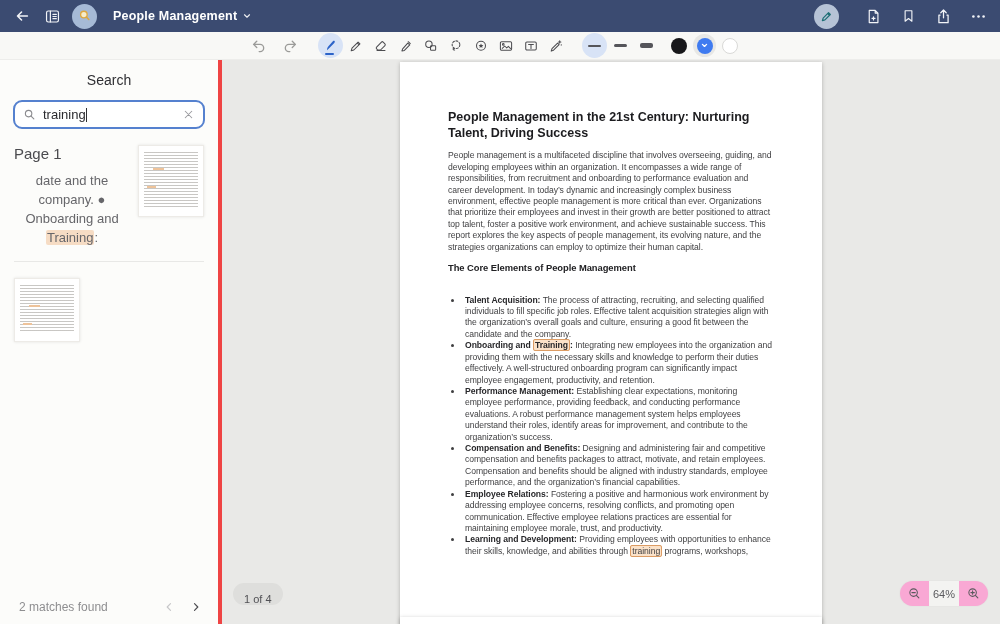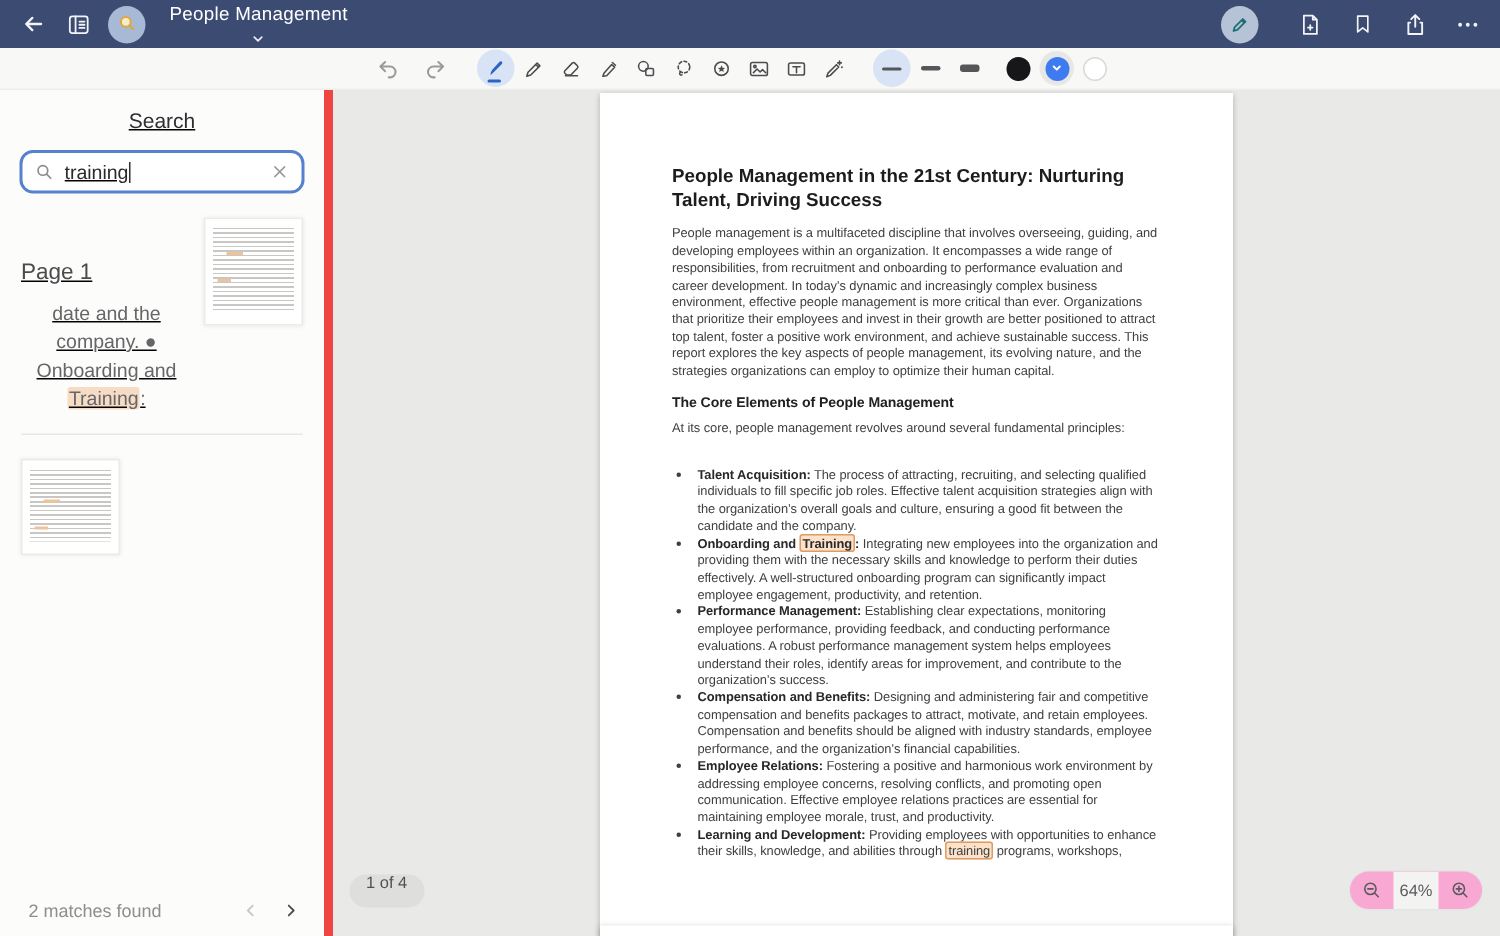--- a/index.html
+++ b/index.html
@@ -5,21 +5,21 @@
   * { margin:0; padding:0; box-sizing:border-box; }
   html,body { width:1000px; height:624px; overflow:hidden; }
   body { font-family:"Liberation Sans","DejaVu Sans",sans-serif; background:#e9e9e7; }
 
   
   .topbar { height:32px; background:#3b4b71; display:flex; align-items:center; padding:0 12px; gap:10px; }
   .tb-icon { width:20px; height:20px; display:flex; align-items:center; justify-content:center; color:#f2f4f8; flex:none; cursor:pointer; }
   .tb-circle { width:25px; height:25px; border-radius:50%; display:flex; align-items:center; justify-content:center; flex:none; cursor:pointer; }
   .search-circle { background:#a6bad6; }
   .pencil-circle { background:#b6c3d6; margin-left:auto; }
-  .tb-title { color:#fff; font-size:12.5px; font-weight:400; letter-spacing:.2px; margin-left:6px; display:flex; align-items:center; gap:5px; cursor:pointer;flex-direction:column; }
+  .tb-title { color:#fff; font-size:12.5px; font-weight:700; letter-spacing:.2px; margin-left:6px; display:flex; align-items:center; gap:5px; cursor:pointer; }
   .tb-title svg { opacity:.9; }
   .tb-right { display:flex; align-items:center; gap:15px; margin-left:14px; }
 
   
   .anntoolbar { height:28px; background:#f8f8f6; display:flex; align-items:center; padding-left:246px; border-bottom:1px solid #ededeb; }
   .ann-btn { width:25px; height:25px; border-radius:50%; display:flex; align-items:center; justify-content:center; color:#4c4c50; flex:none; cursor:pointer; position:relative; }
   .ann-btn.sel { background:#d8e3f6; color:#2c63c8; }
   .undo-redo { color:#9b9b99; }
   .undo-redo + .undo-redo { margin-left:6px; }
   .tools { display:flex; margin-left:16px; }
@@ -28,32 +28,32 @@
   .colors { display:flex; align-items:center; margin-left:12px; gap:6px; }
   .swatch { width:16px; height:16px; border-radius:50%; cursor:pointer; flex:none; }
   .swatch-wrap { width:23px; height:23px; border-radius:50%; background:#e7e7e5; display:flex; align-items:center; justify-content:center; cursor:pointer; }
   .swatch.blue { background:#3f7bf0; display:flex; align-items:center; justify-content:center; }
   .swatch.black { background:#17171a; }
   .swatch.white { background:#ffffff; border:1px solid #d9d9d7; }
   .pen-underline::after { content:""; position:absolute; bottom:3px; left:7px; width:9px; height:1.6px; background:#2c63c8; border-radius:1px; }
 
   
   .content { display:flex; height:564px; }
-  .sidebar { width:222px; background:#fcfcfa; border-right:6px solid #ef4444; position:relative; flex:none;text-decoration:underline; }
+  .sidebar { width:222px; background:#fcfcfa; border-right:4px solid #ef4444; position:relative; flex:none; }
   .viewer { flex:1; position:relative; overflow:hidden; background:#e9e9e7; }
 
   
   .sb-title { text-align:center; font-size:14px; color:#2f2f33; font-weight:500; padding-top:12px; }
   .sb-searchbox { margin:12px 13px 6px; height:29px; background:#fff; border:2px solid #5581cf; border-radius:9px; display:flex; align-items:center; padding:0 8px; gap:6px; }
   .sb-searchbox .q { color:#8b8b8f; flex:none; }
   .sb-search-text { font-size:13px; color:#2a2a2e; flex:1; white-space:nowrap; overflow:hidden; }
   .caret { display:inline-block; width:1.3px; height:14px; background:#2f2f33; vertical-align:-3px; margin-left:.5px; }
   .sb-clear { color:#9a9a9e; flex:none; cursor:pointer; }
   .result { display:flex; padding:10px 14px 8px; gap:8px; cursor:pointer; }
-  .result-text { flex:1; min-width:0;margin-top:28px; }
+  .result-text { flex:1; min-width:0; }
   .result-page { font-size:15px; color:#4b4b4f; margin-bottom:10px; }
   .result-snippet { font-size:13px; color:#66666a; line-height:1.45;text-align:center; }
   .sidebar .match { background:#f6dcc4; border-radius:2px; padding:0 1px; }
   .result-divider { height:1px; background:#e8e8e6; margin:6px 14px; }
   .thumb { width:66px; background:#fff; border:1px solid #edebe7; box-shadow:0 0 3px rgba(0,0,0,.10); position:relative; overflow:hidden; flex:none; }
   .thumb.p1 { height:72px; }
   .thumb.p3 { height:64px; }
   .thumb-lines { position:absolute; left:5px; right:5px; top:6px; bottom:8px;
     background:repeating-linear-gradient(to bottom,#b6b4b0 0 1px,transparent 1px 3px); opacity:.75; }
   .thumb .hl { position:absolute; background:#eec39a; height:2px; }
@@ -73,21 +73,21 @@
   .doc-body { font-size:8.6px; line-height:1.33; letter-spacing:-0.05px; }
   .doc-p { margin-bottom:8px; }
   .doc-h2 { font-size:9.4px; font-weight:700; color:#212124; margin:9px 0 5px; }
   .doc-bullets { margin:20px 0 0 15px; }
   .doc-bullets li { padding-left:2px; }
   .b-lead { font-weight:700; color:#28282b; }
   .doc .match { background:#fbe2c9; border:1px solid #dc9c64; border-radius:2px; padding:0 1px; }
 
   
   .page-pill { position:absolute; left:11px; top:523px; height:22px; padding:0 11px; background:#dededc;
-    border-radius:11px; display:flex; align-items:flex-start; font-size:11px; color:#515155; }
+    border-radius:11px; display:flex; align-items:flex-end; font-size:11px; color:#515155; }
   .zoom-pill { position:absolute; right:12px; top:521px; height:25px; background:#f9a8d4; border-radius:13px;
     display:flex; align-items:center; overflow:hidden; box-shadow:0 0 2px rgba(0,0,0,.06); }
   .zoom-btn { width:29px; height:25px; display:flex; align-items:center; justify-content:center; color:#5a5a5e; cursor:pointer; }
   .zoom-val { font-size:11px; color:#5a5a5e; padding:0 4px; background:#f3f3f1; height:25px; display:flex; align-items:center; }
 
   svg { display:block; }
 </style>
 </head>
 <body>
 
@@ -301,21 +301,20 @@
   </aside>
 
   <main class="viewer">
 
     <div class="page page-1">
       <div class="doc">
         <div class="doc-title">People Management in the 21st Century: Nurturing Talent, Driving Success</div>
         <div class="doc-body">
           <p class="doc-p">People management is a multifaceted discipline that involves overseeing, guiding, and developing employees within an organization. It encompasses a wide range of responsibilities, from recruitment and onboarding to performance evaluation and career development. In today’s dynamic and increasingly complex business environment, effective people management is more critical than ever. Organizations that prioritize their employees and invest in their growth are better positioned to attract top talent, foster a positive work environment, and achieve sustainable success. This report explores the key aspects of people management, its evolving nature, and the strategies organizations can employ to optimize their human capital.</p>
           <div class="doc-h2">The Core Elements of People Management</div>
-          <p>At its core, people management revolves around several fundamental principles:</p>
           <ul class="doc-bullets" id="doc-bullets">
               <li><span class="b-lead">Talent Acquisition:</span> <span>The process of attracting, recruiting, and selecting qualified individuals to fill specific job roles. Effective talent acquisition strategies align with the organization’s overall goals and culture, ensuring a good fit between the candidate and the company.</span></li>
               <li><span class="b-lead">Onboarding and <span class="match">Training</span>:</span> <span>Integrating new employees into the organization and providing them with the necessary skills and knowledge to perform their duties effectively. A well-structured onboarding program can significantly impact employee engagement, productivity, and retention.</span></li>
               <li><span class="b-lead">Performance Management:</span> <span>Establishing clear expectations, monitoring employee performance, providing feedback, and conducting performance evaluations. A robust performance management system helps employees understand their roles, identify areas for improvement, and contribute to the organization’s success.</span></li>
               <li><span class="b-lead">Compensation and Benefits:</span> <span>Designing and administering fair and competitive compensation and benefits packages to attract, motivate, and retain employees. Compensation and benefits should be aligned with industry standards, employee performance, and the organization’s financial capabilities.</span></li>
               <li><span class="b-lead">Employee Relations:</span> <span>Fostering a positive and harmonious work environment by addressing employee concerns, resolving conflicts, and promoting open communication. Effective employee relations practices are essential for maintaining employee morale, trust, and productivity.</span></li>
               <li><span class="b-lead">Learning and Development:</span> <span>Providing employees with opportunities to enhance their skills, knowledge, and abilities through <span class="match">training</span> programs, workshops,</span></li>
             </ul>
         </div>
       </div>

